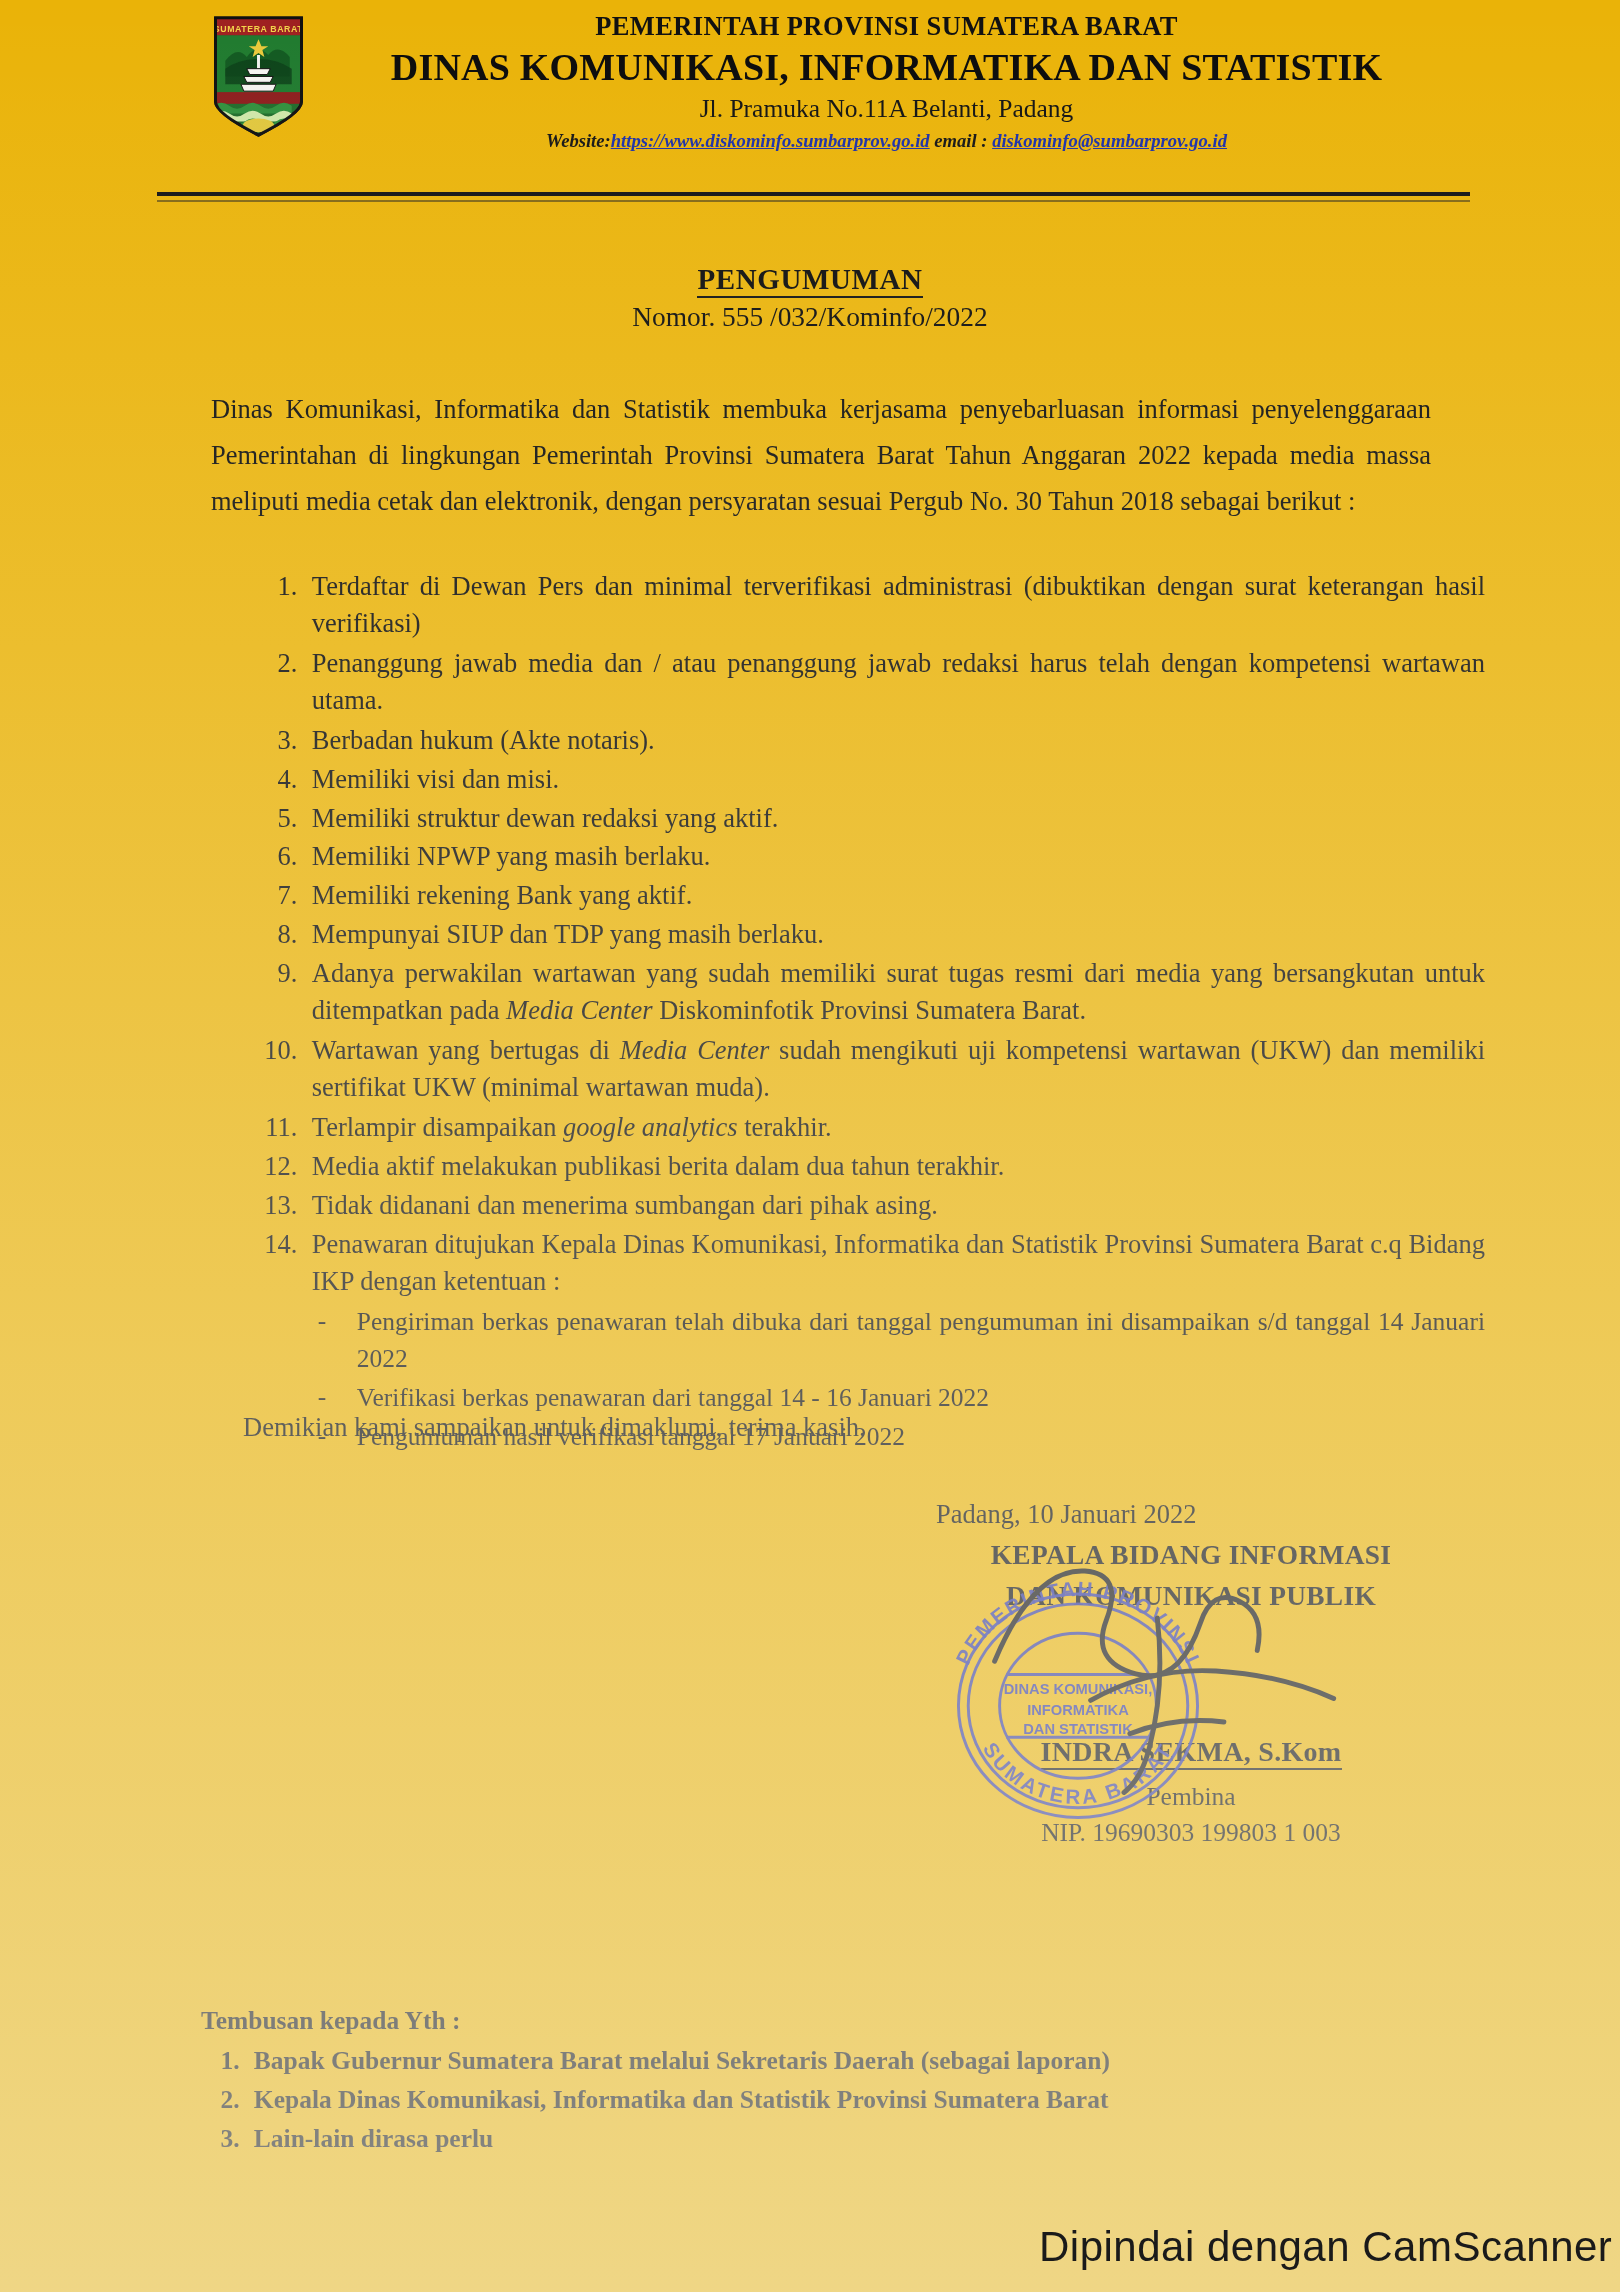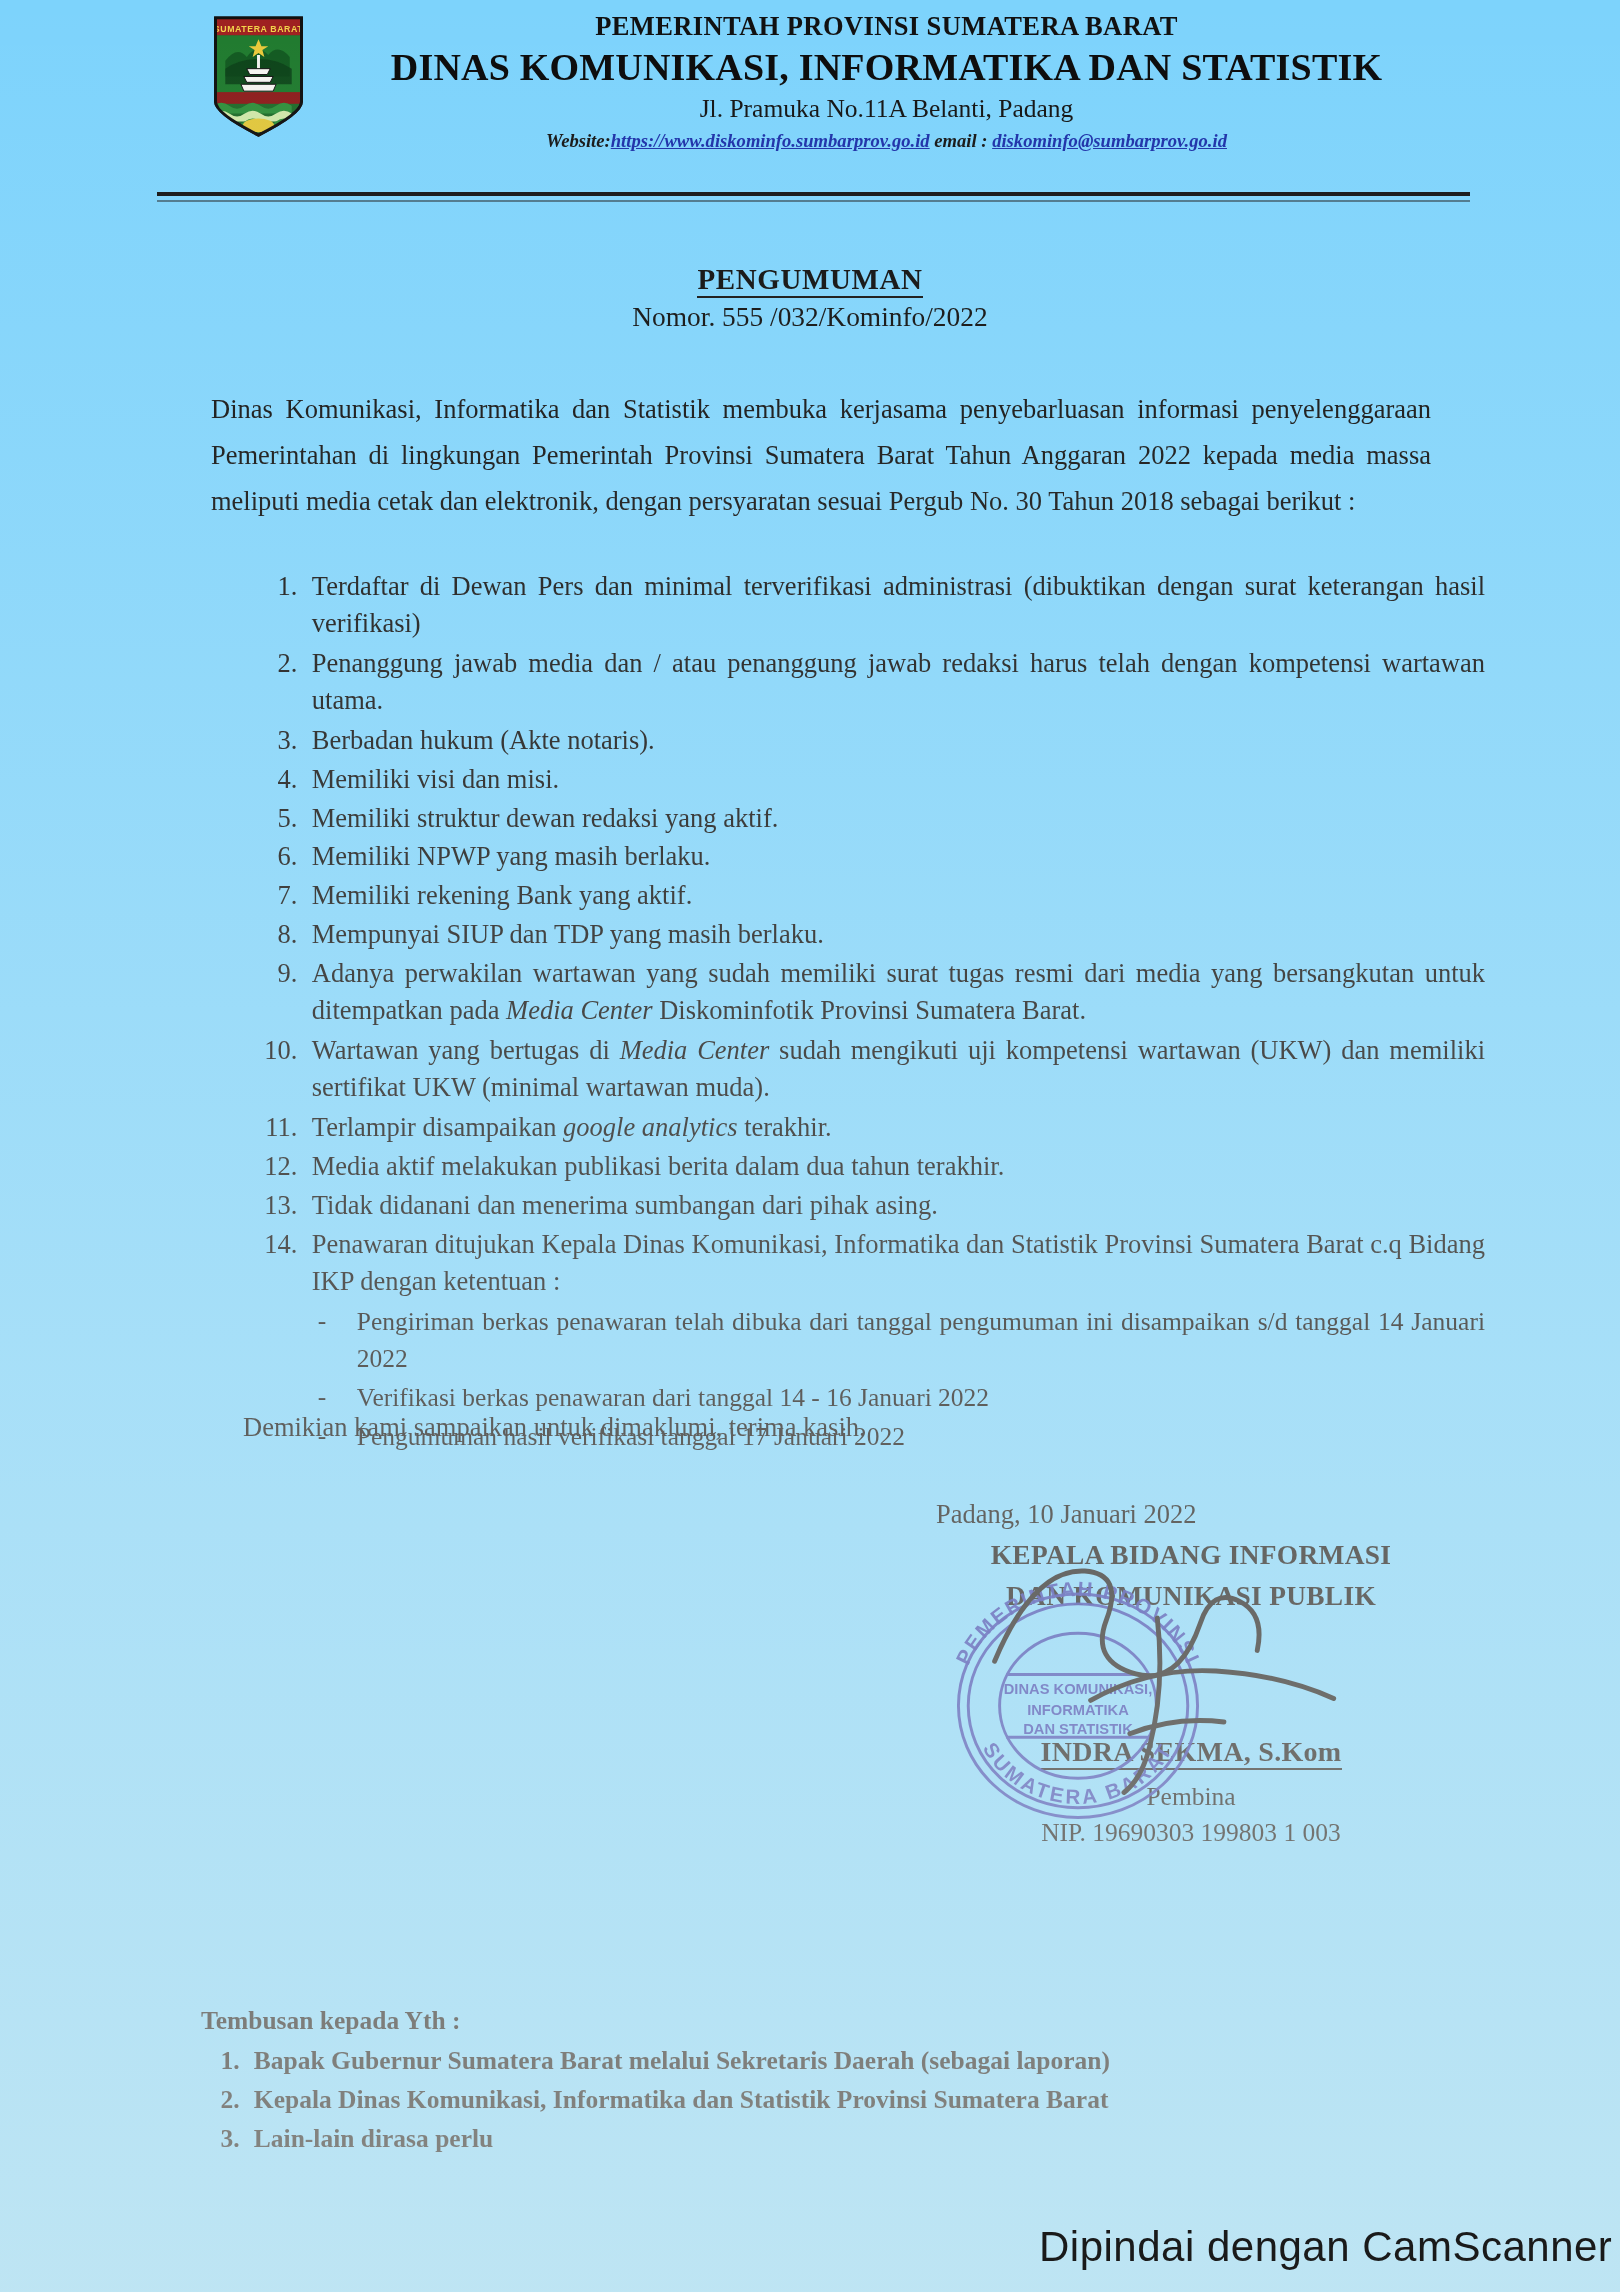--- a/index.html
+++ b/index.html
@@ -4,21 +4,21 @@
 <style>
   html,body{margin:0;padding:0;}
   body{
     width:1620px;height:2293px;
     background:#ffffff;
     font-family:"Liberation Serif", serif;
     color:#0b0b0b;
     position:relative;
     overflow:hidden;
   }
-  .page{position:absolute;inset:0;background:#7dd3fc;text-decoration:underline;}
+  .page{position:absolute;inset:0;background:#eab308;text-decoration:underline;}
 
   
   .letterhead{position:absolute;left:0;top:0;width:1620px;height:196px;}
   .logo{
     position:absolute;left:196px;top:11.8px;width:125px;height:127px;
   }
   .logo svg{display:block;width:125px;height:127px;}
   .lh-text{position:absolute;left:323px;top:9.8px;width:1127px;text-align:center;}
   .lh-l1{
     font-family:"Liberation Serif", serif;

